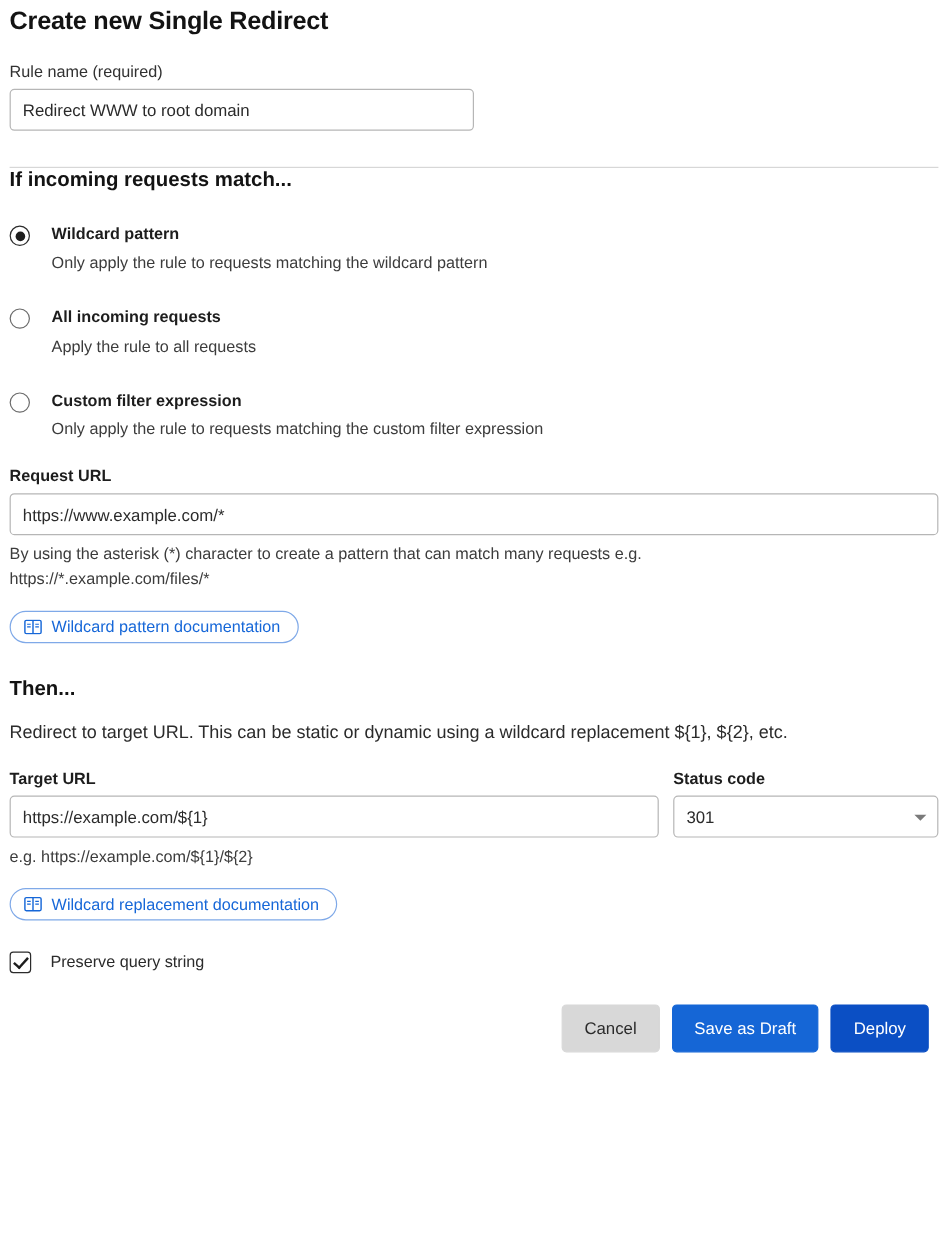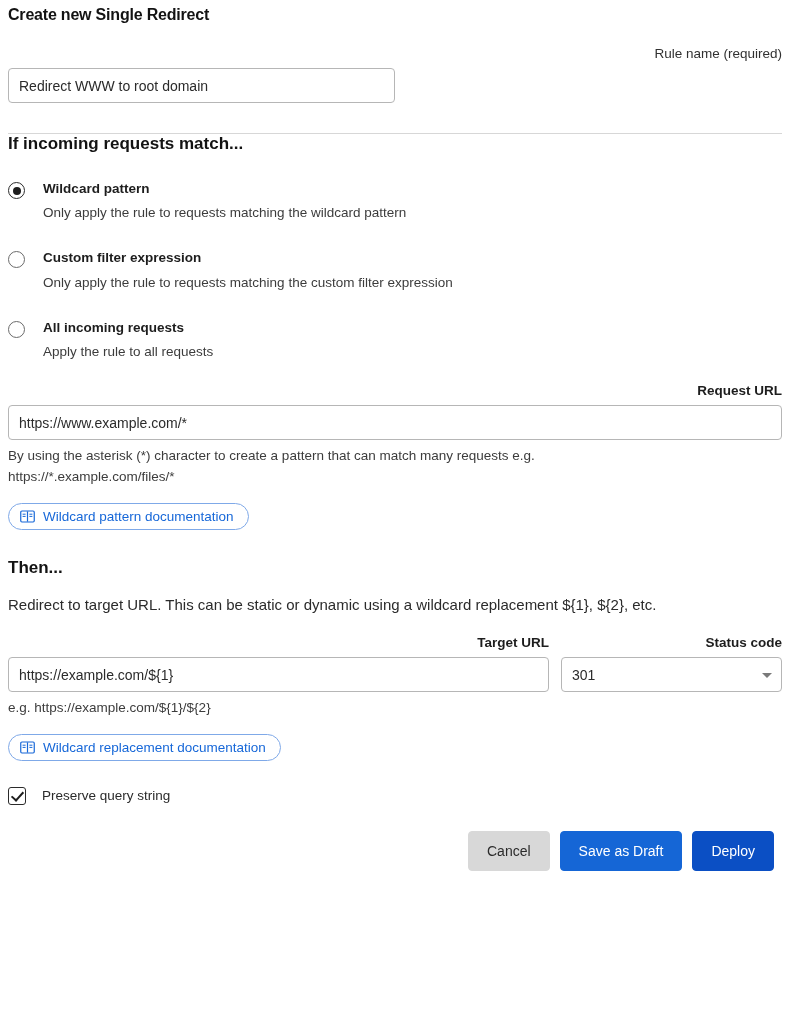--- a/index.html
+++ b/index.html
@@ -15,33 +15,32 @@
     color: #1d1d1d;
     font-size: 14px;
     position: relative;
     overflow: hidden;
   }
   .page {
     padding: 0 8px;
     width: 790px;
   }
   .page-title {
-    font-size: 16px;
+    font-size: 21px;
     font-weight: bold;
     letter-spacing: -0.2px;
     margin: 0;
     padding-top: 6px;
     color: #131313;
   }
   .field-label {
     font-size: 13.5px;
     color: #313131;
     margin-top: 22px;
     margin-bottom: 7px;
-    text-align: right;
   }
   .field-label.strong {
     font-weight: bold;
     color: #1d1d1d;
   }
   input.text-input {
     font-family: "Liberation Sans", sans-serif;
     font-size: 14px;
     color: #2b2b2b;
     padding: 8px 10px;
@@ -263,30 +262,30 @@
       <span class="radio-outer"></span>
       <span class="radio-texts">
         <span class="radio-title">Wildcard pattern</span>
         <span class="radio-desc">Only apply the rule to requests matching the wildcard pattern</span>
       </span>
     </div>
 
     <div class="radio-row">
       <span class="radio-outer"></span>
       <span class="radio-texts">
-        <span class="radio-title">Custom filter expression</span>
-        <span class="radio-desc">Only apply the rule to requests matching the custom filter expression</span>
+        <span class="radio-title">All incoming requests</span>
+        <span class="radio-desc">Apply the rule to all requests</span>
       </span>
     </div>
 
     <div class="radio-row">
       <span class="radio-outer"></span>
       <span class="radio-texts">
-        <span class="radio-title">All incoming requests</span>
-        <span class="radio-desc">Apply the rule to all requests</span>
+        <span class="radio-title">Custom filter expression</span>
+        <span class="radio-desc">Only apply the rule to requests matching the custom filter expression</span>
       </span>
     </div>
 
   </div>
 
   <div class="field-label strong">Request URL</div>
   <input class="text-input request-url-input" type="text" value="https://www.example.com/*" style="">
   <div class="helper-text">By using the asterisk (*) character to create a pattern that can match many requests e.g.</div>
   <div class="helper-text" style="margin-top:2px">https://*.example.com/files/*</div>
 

